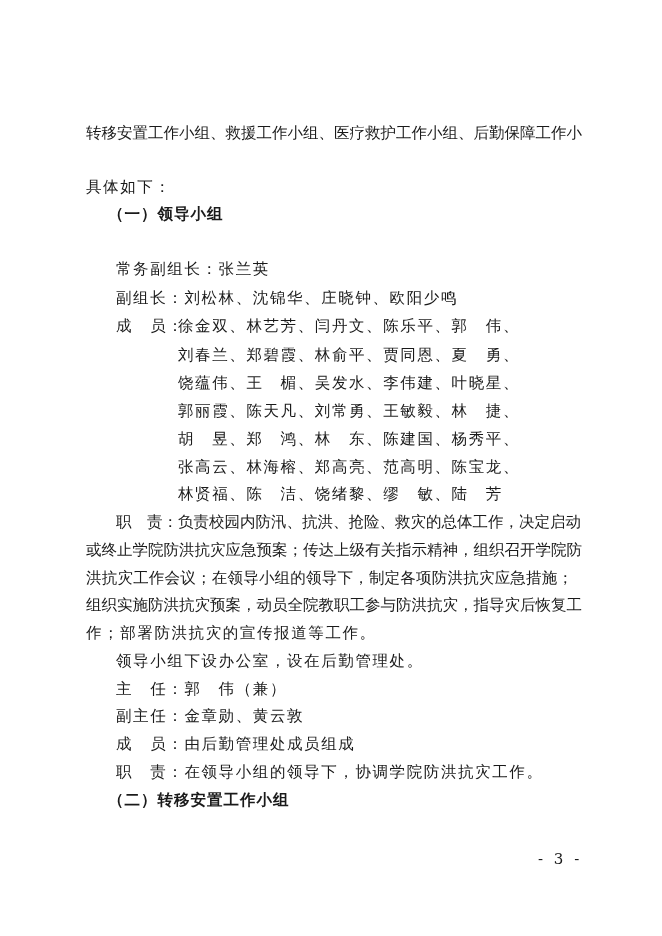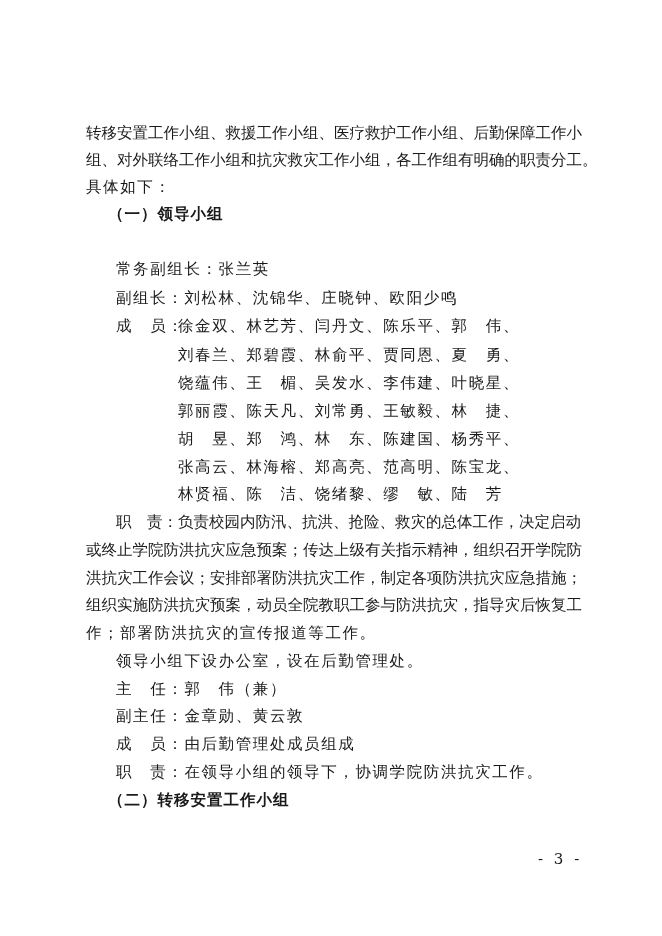--- a/index.html
+++ b/index.html
@@ -12,39 +12,38 @@
   .indent-members { left: 178px; }
   .heading { font-weight: bold; font-family: "DejaVu Sans", "Liberation Sans", sans-serif; letter-spacing: 1px; }
   .pagenum { position: absolute; left: 538px; top: 850px; font-size: 15px; letter-spacing: 3px; }
 </style>
 </head>
 <body>
 
 <div class="page">
 
   <div class="line justify" style="top:123px">转移安置工作小组、救援工作小组、医疗救护工作小组、后勤保障工作小</div>
-  <div class="line justify" style="top:150px">组、对外联络工作小组和抗灾救灾工作小组，各工作组有明确的职责分工。</div>
   <div class="line" style="top:177px">具体如下：</div>
 
   <div class="line heading indent1" style="top:204px; left:108px">（一）领导小组</div>
   <div class="line indent1" style="top:288px">副组长：刘松林、沈锦华、庄晓钟、欧阳少鸣</div>
   <div class="line indent1" style="top:259px">常务副组长：张兰英</div>
 
   <div class="line indent1" style="top:316px">成　员：</div>
   <div class="line indent-members" style="top:316px">徐金双、林艺芳、闫丹文、陈乐平、郭　伟、</div>
   <div class="line indent-members" style="top:345px">刘春兰、郑碧霞、林俞平、贾同恩、夏　勇、</div>
   <div class="line indent-members" style="top:373px">饶蕴伟、王　楣、吴发水、李伟建、叶晓星、</div>
   <div class="line indent-members" style="top:401px">郭丽霞、陈天凡、刘常勇、王敏毅、林　捷、</div>
   <div class="line indent-members" style="top:429px">胡　昱、郑　鸿、林　东、陈建国、杨秀平、</div>
   <div class="line indent-members" style="top:457px">张高云、林海榕、郑高亮、范高明、陈宝龙、</div>
   <div class="line indent-members" style="top:484px">林贤福、陈　洁、饶绪黎、缪　敏、陆　芳</div>
 
   <div class="line justify" style="top:512px; left:116px; width:457px">职　责：负责校园内防汛、抗洪、抢险、救灾的总体工作，决定启动</div>
   <div class="line justify" style="top:540px">或终止学院防洪抗灾应急预案；传达上级有关指示精神，组织召开学院防</div>
-  <div class="line justify" style="top:568px">洪抗灾工作会议；安排部署防洪抗灾工作，制定各项防洪抗灾应急措施；</div>
+  <div class="line justify" style="top:568px">洪抗灾工作会议；在领导小组的领导下，制定各项防洪抗灾应急措施；</div>
   <div class="line justify" style="top:595px">组织实施防洪抗灾预案，动员全院教职工参与防洪抗灾，指导灾后恢复工</div>
   <div class="line" style="top:623px">作；部署防洪抗灾的宣传报道等工作。</div>
 
   <div class="line indent1" style="top:651px">领导小组下设办公室，设在后勤管理处。</div>
   <div class="line indent1" style="top:679px">主　任：郭　伟（兼）</div>
   <div class="line indent1" style="top:706px">副主任：金章勋、黄云敦</div>
   <div class="line indent1" style="top:734px">成　员：由后勤管理处成员组成</div>
   <div class="line indent1" style="top:762px">职　责：在领导小组的领导下，协调学院防洪抗灾工作。</div>
 
   <div class="line heading" style="top:790px; left:108px">（二）转移安置工作小组</div>

